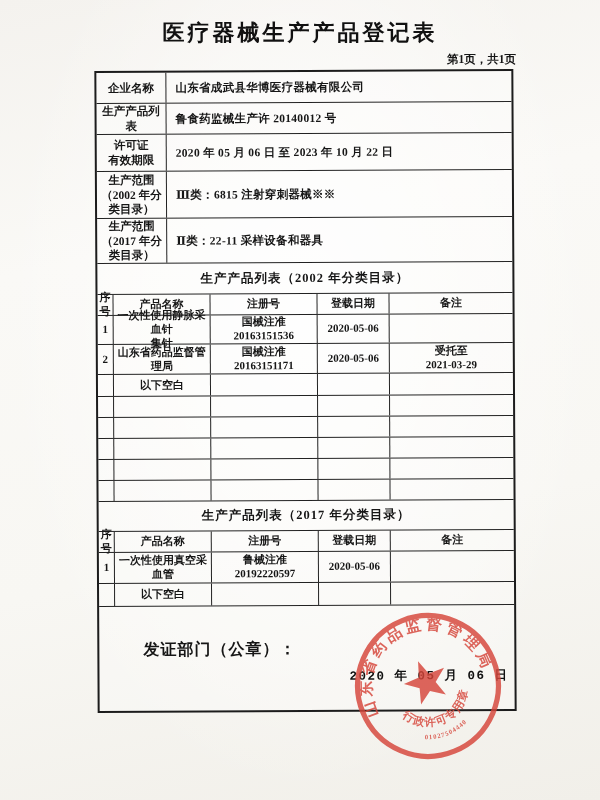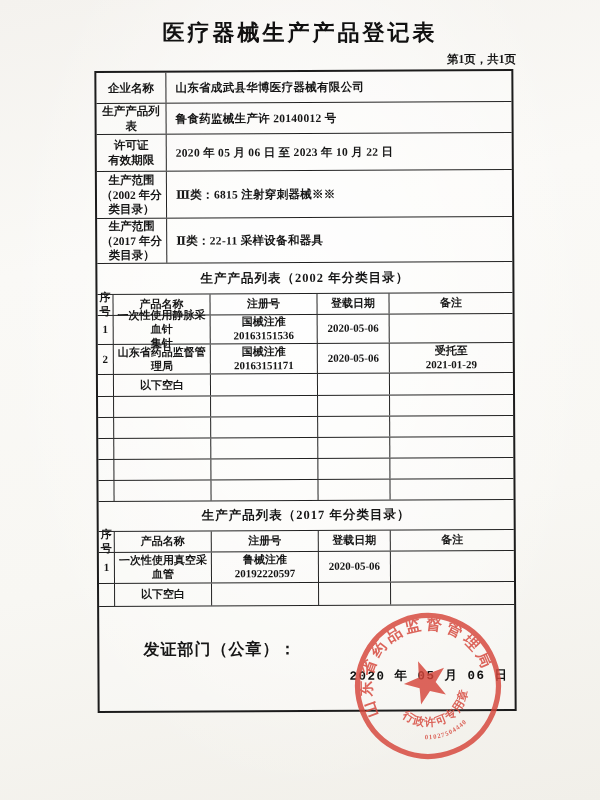--- a/index.html
+++ b/index.html
@@ -128,21 +128,21 @@
       <div class="c c4">2020-05-06</div>
       <div class="c c5"></div>
     </div>
     <div class="row h30">
       <div class="c c1">2</div>
       <div class="c c2">山东省药品监督管理局</div>
       <div class="c c3">国械注准
 20163151171</div>
       <div class="c c4">2020-05-06</div>
       <div class="c c5">受托至
-2021-01-29</div>
+2021-03-29</div>
     </div>
     <div class="row h22">
       <div class="c c1"></div>
       <div class="c c2">以下空白</div>
       <div class="c c3"></div>
       <div class="c c4"></div>
       <div class="c c5"></div>
     </div>
     <div class="row h21">
       <div class="c c1"></div>

